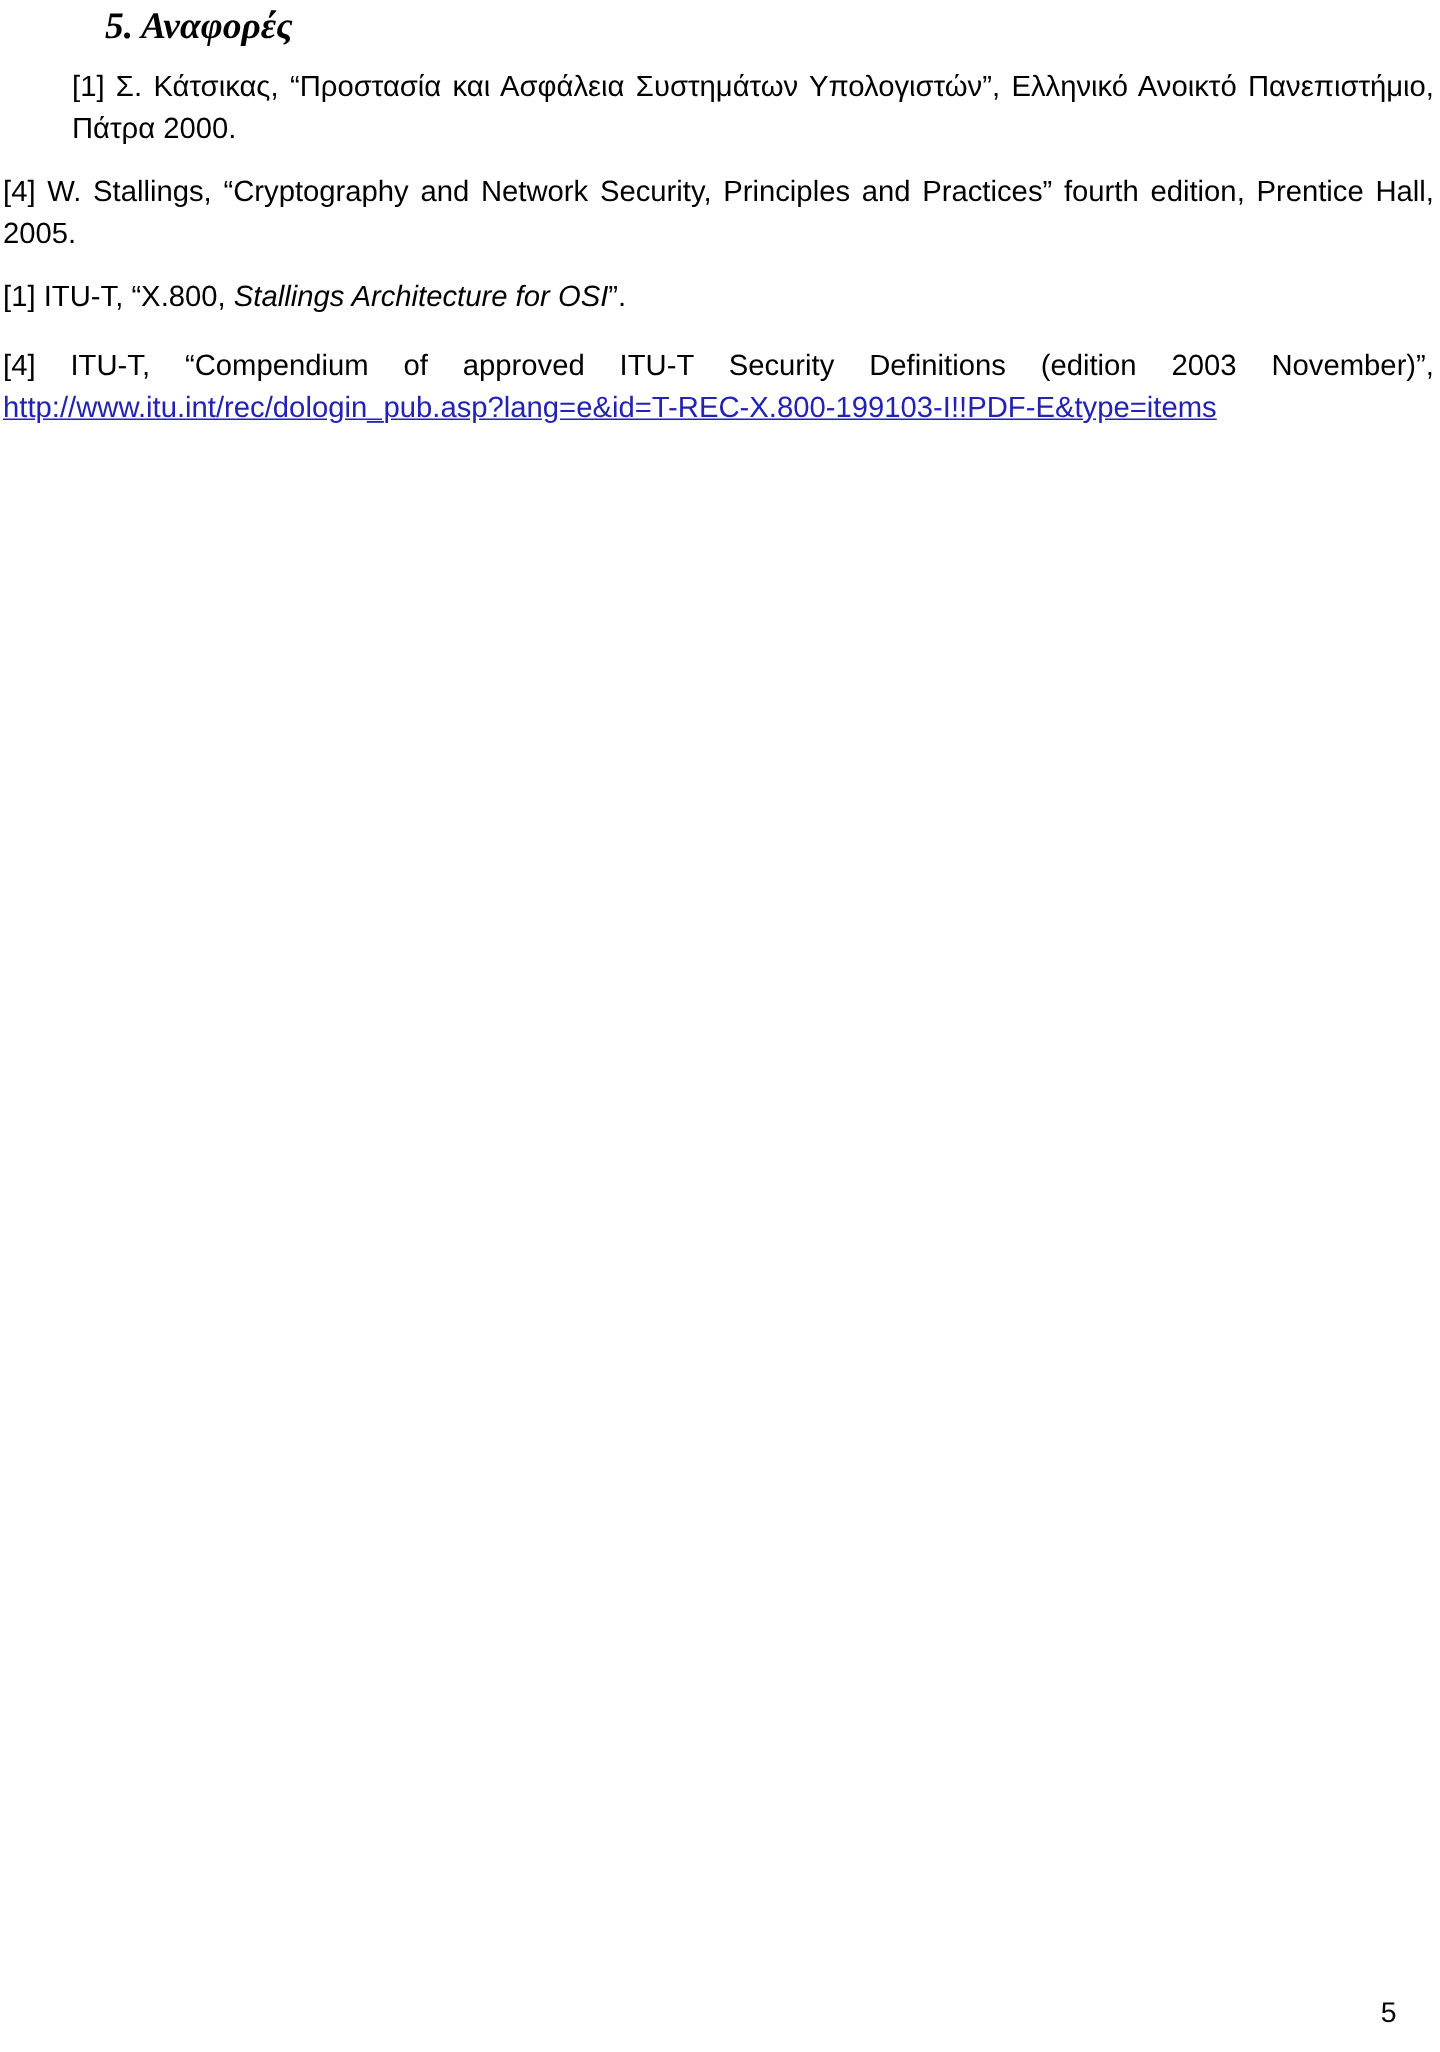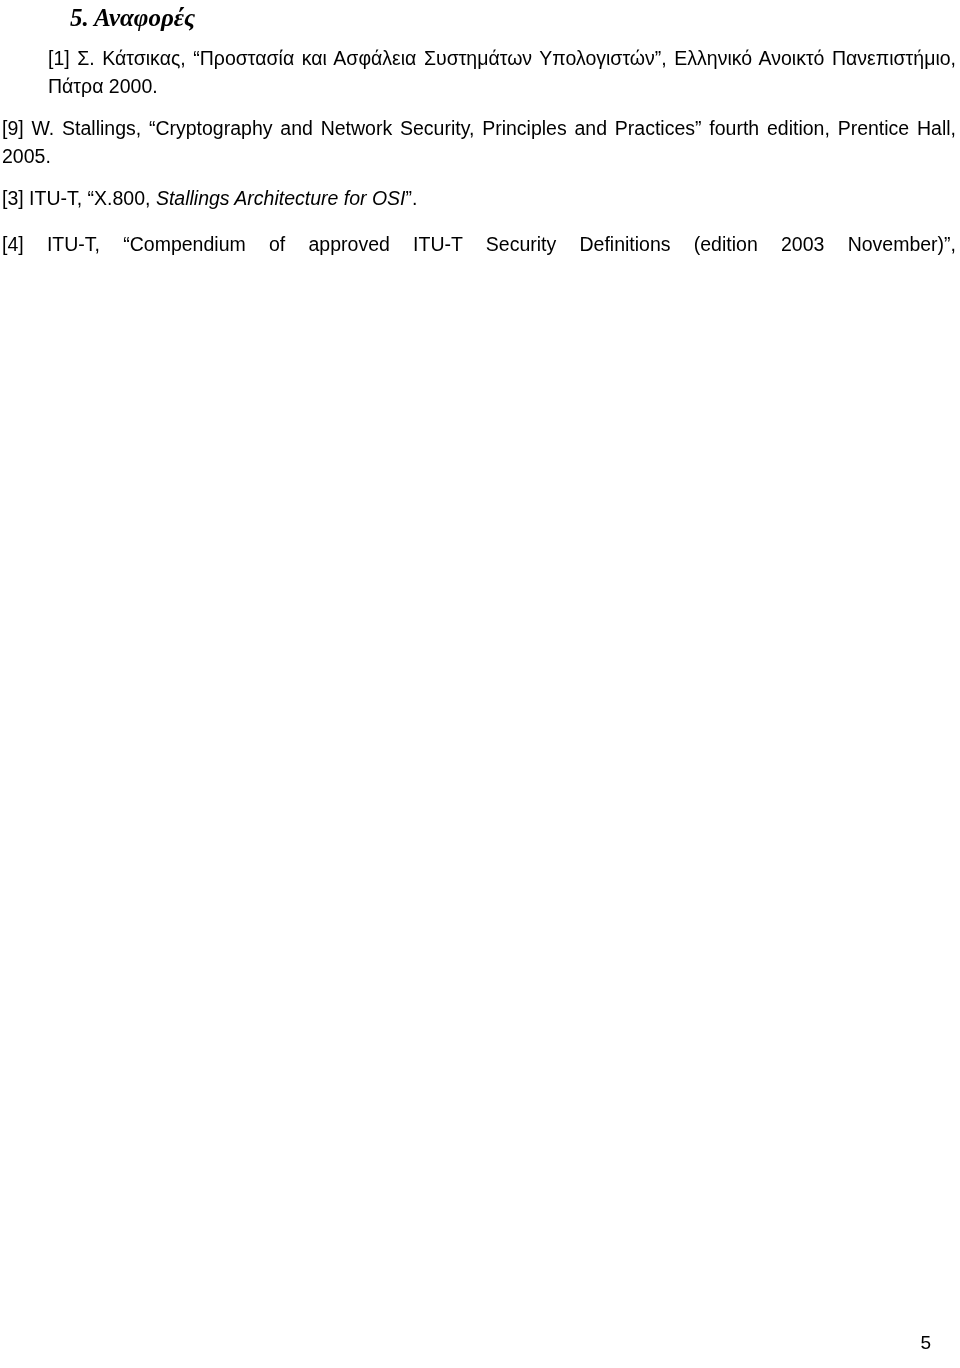--- a/index.html
+++ b/index.html
@@ -97,26 +97,26 @@
 </head>
 <body>
 
 <div class="page">
   <div class="content">
 
     <h2 class="section-heading">5. Αναφορές</h2>
 
     <p class="ref ref-1">[1] Σ. Κάτσικας, “Προστασία και Ασφάλεια Συστημάτων Υπολογιστών”, Ελληνικό Ανοικτό Πανεπιστήμιο, Πάτρα 2000.</p>
 
-    <p class="ref ref-2">[9] W. Stallings, “Cryptography and Network Security, Principles and Practices” fourth edition, Prentice Hall, 2005.</p>
+    <p class="ref ref-2">[4] W. Stallings, “Cryptography and Network Security, Principles and Practices” fourth edition, Prentice Hall, 2005.</p>
 
     <p class="ref ref-3">
-      <span>[3] ITU-T, “X.800, </span><em class="italic">Stallings Architecture for OSI</em><span>”.</span>
+      <span>[1] ITU-T, “X.800, </span><em class="italic">Stallings Architecture for OSI</em><span>”.</span>
     </p>
 
     <p class="ref ref-4">
-      <span class="just-line">[4] ITU-T, “Compendium of approved ITU-T Security Definitions (edition 2003 November)”,</span>
+      <span class="just-line">[4] ITU-T, “Compendium of approved ITU-T Security Definitions (edition 2003 November)”,</span><a class="link" href="#">http://www.itu.int/rec/dologin_pub.asp?lang=e&amp;id=T-REC-X.800-199103-I!!PDF-E&amp;type=items</a>
     </p>
 
   </div>
 
   <div class="page-number">5</div>
 </div>
 
 </body></html>

